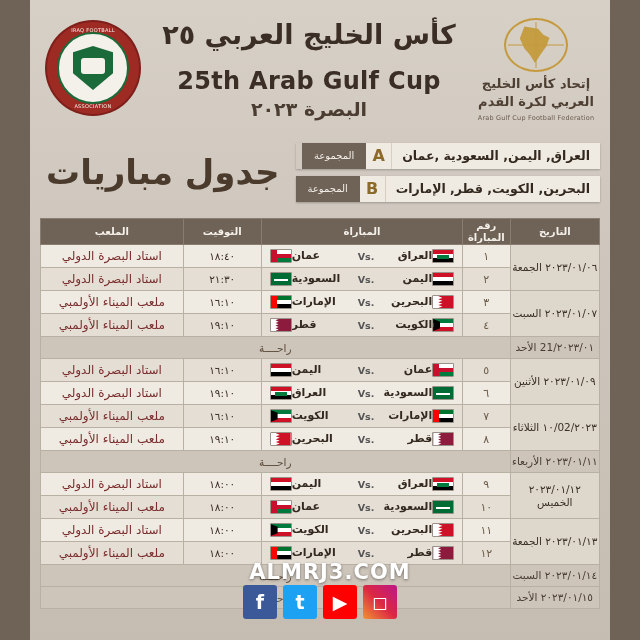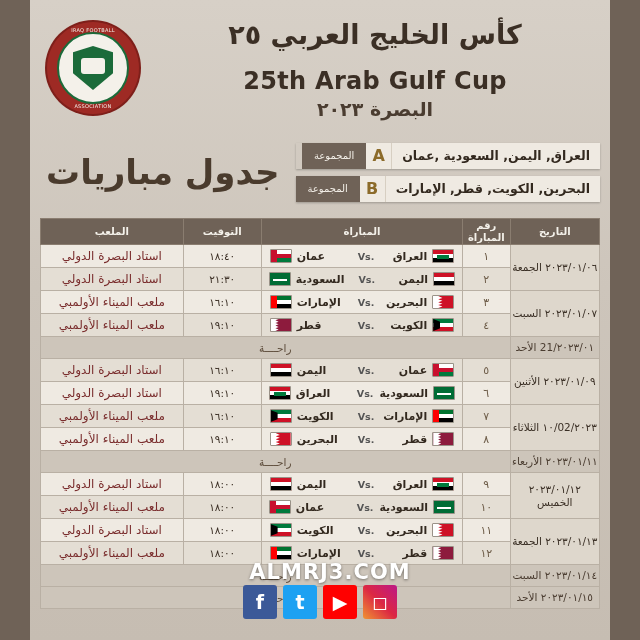--- a/index.html
+++ b/index.html
@@ -164,21 +164,21 @@
   td.date { background:#ded7cc !important; font-size:10.5px; line-height:1.2; color:#3a2f25; }
   td.num  { color:#6d5c48; font-size:11px; }
   td.venue{ color:#7a2d2d; font-size:12px; }
   td.time { color:#3c3026; font-size:10.5px; }
 
   .match-cell {
     display:flex; align-items:center; justify-content:center; gap:6px;
     height:100%;
   }
   .team {
-    display:flex; align-items:center; gap:5px;
+    display:flex; align-items:flex-start; 
     font-size:11px; font-weight:bold; color:#33291f;
     min-width:74px;
   }
   .team.a { justify-content:flex-start; }
   .team.b { justify-content:flex-end; }
   .vs { font-size:9.5px; color:#555; direction:ltr; font-weight:bold;margin-left:8px; }
   .flag {
     width:22px; height:14px; border:1px solid #9a9288; flex:none;
     position:relative; overflow:hidden; border-radius:1px;
   }
@@ -234,20 +234,29 @@
 </head>
 <body>
 
 <div id="page">
 
   <div class="band left"></div>
   <div class="band right"></div>
 
   <div class="header">
 
+    <div class="logo-left">
+      <div class="globe-wrap">
+        <div class="globe-ring"></div>
+        <div class="globe-map"></div>
+      </div>
+      <div class="ar1">إتحاد كأس الخليج</div>
+      <div class="ar1">العربي لكرة القدم</div>
+      <div class="en1">Arab Gulf Cup Football Federation</div>
+    </div>
 
     <div class="header-center">
       <div class="t-ar">كأس الخليج العربي ٢٥</div>
       <div class="t-en">25th Arab Gulf Cup</div>
       <div class="t-city">البصرة ٢٠٢٣</div>
     </div>
 
     <div class="logo-right">
       <div class="crest">
         <div class="crest-top">IRAQ FOOTBALL</div>

